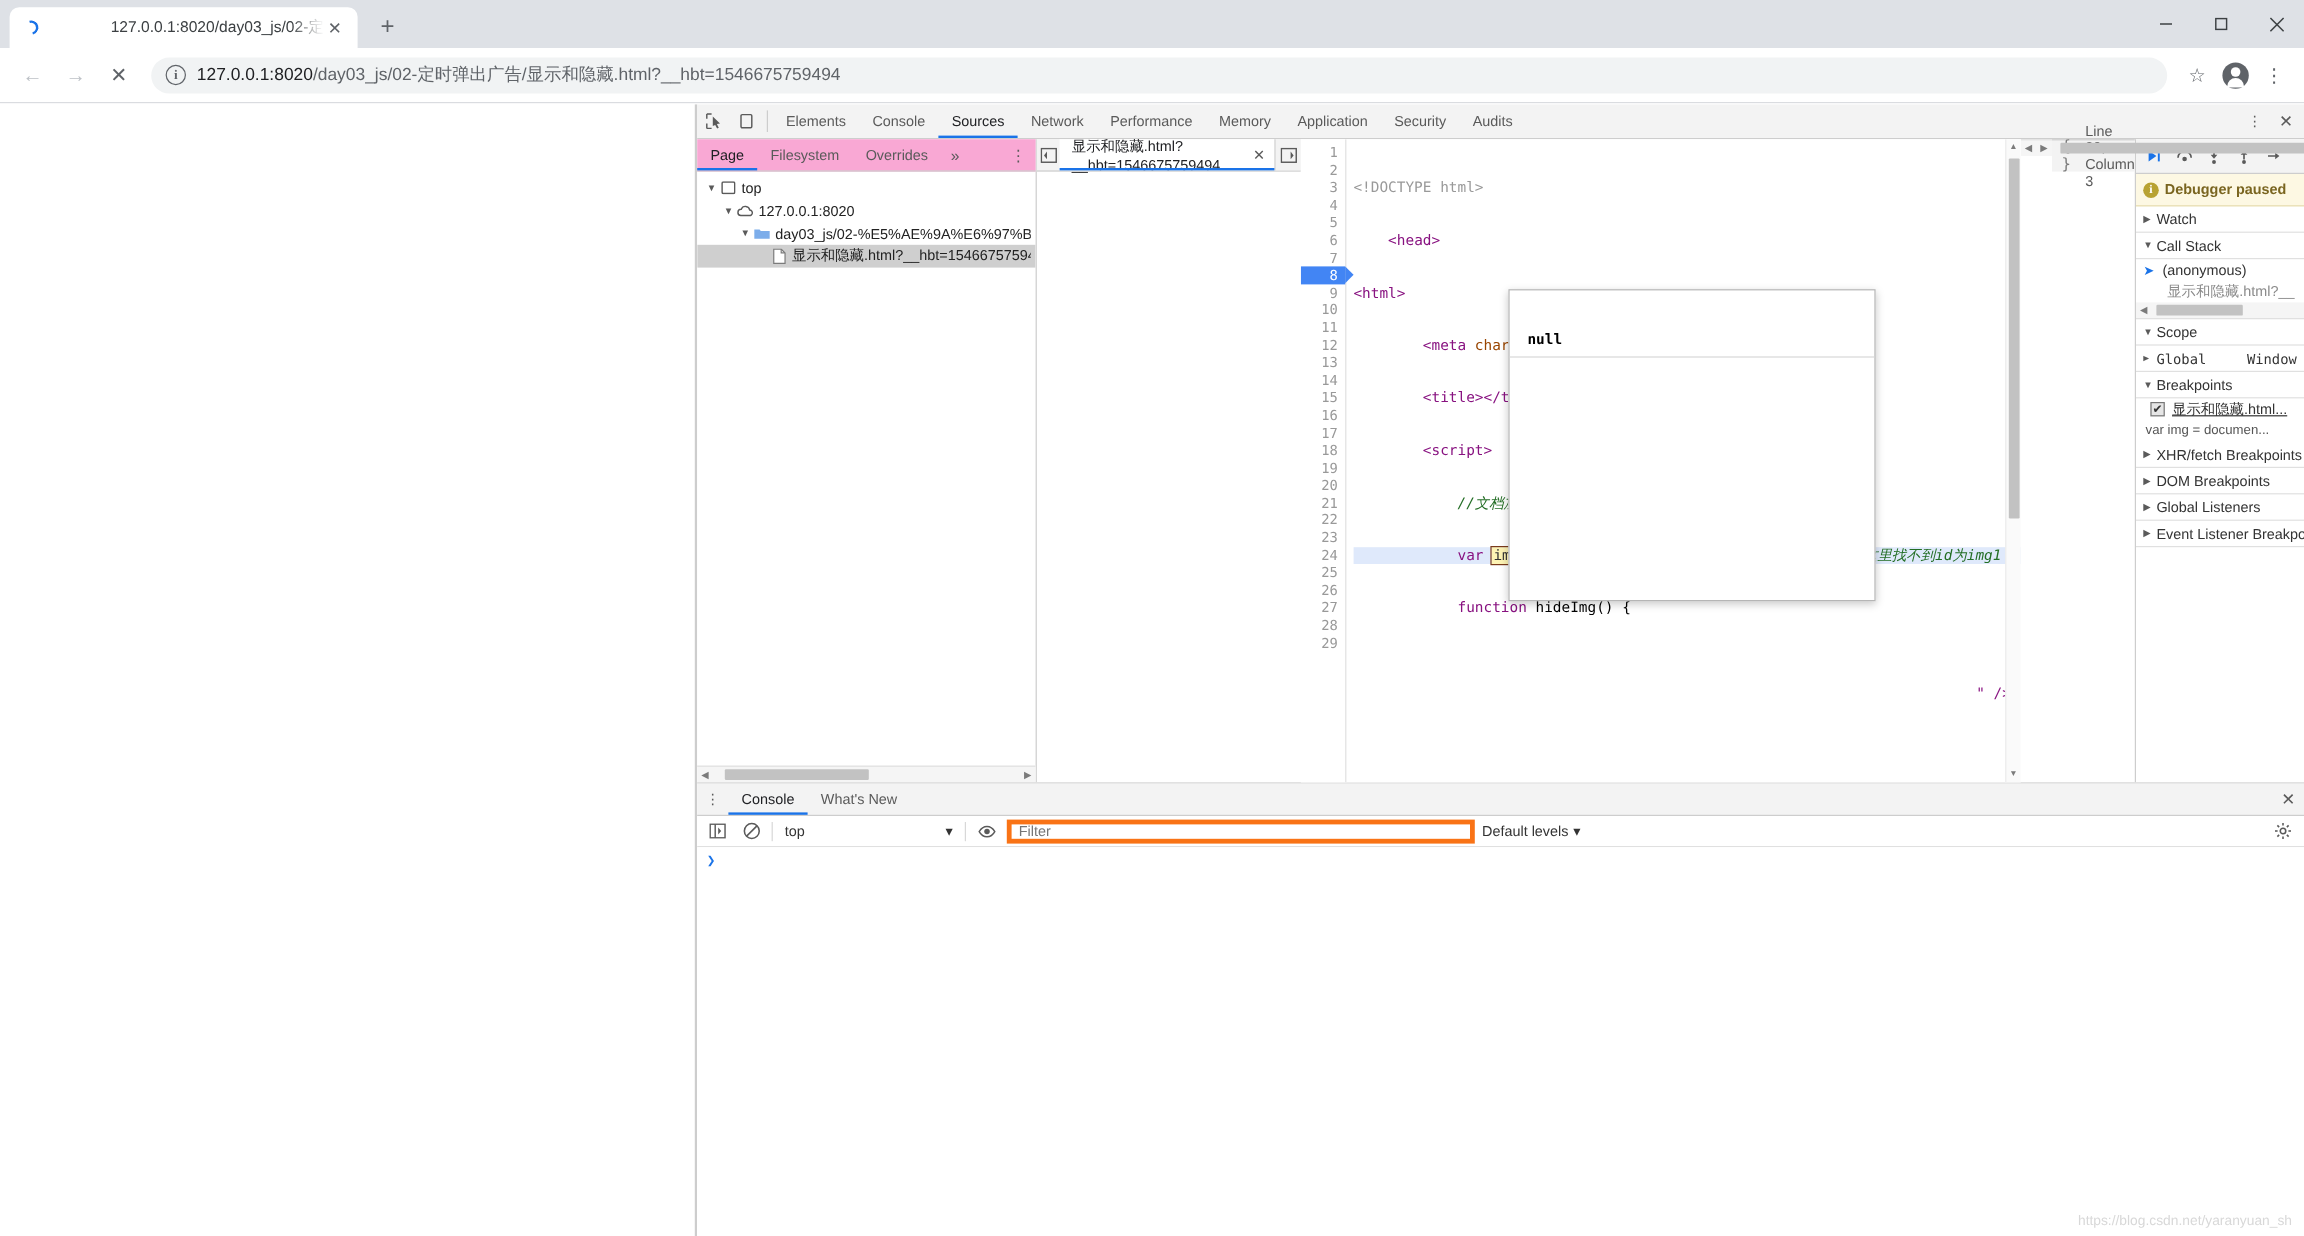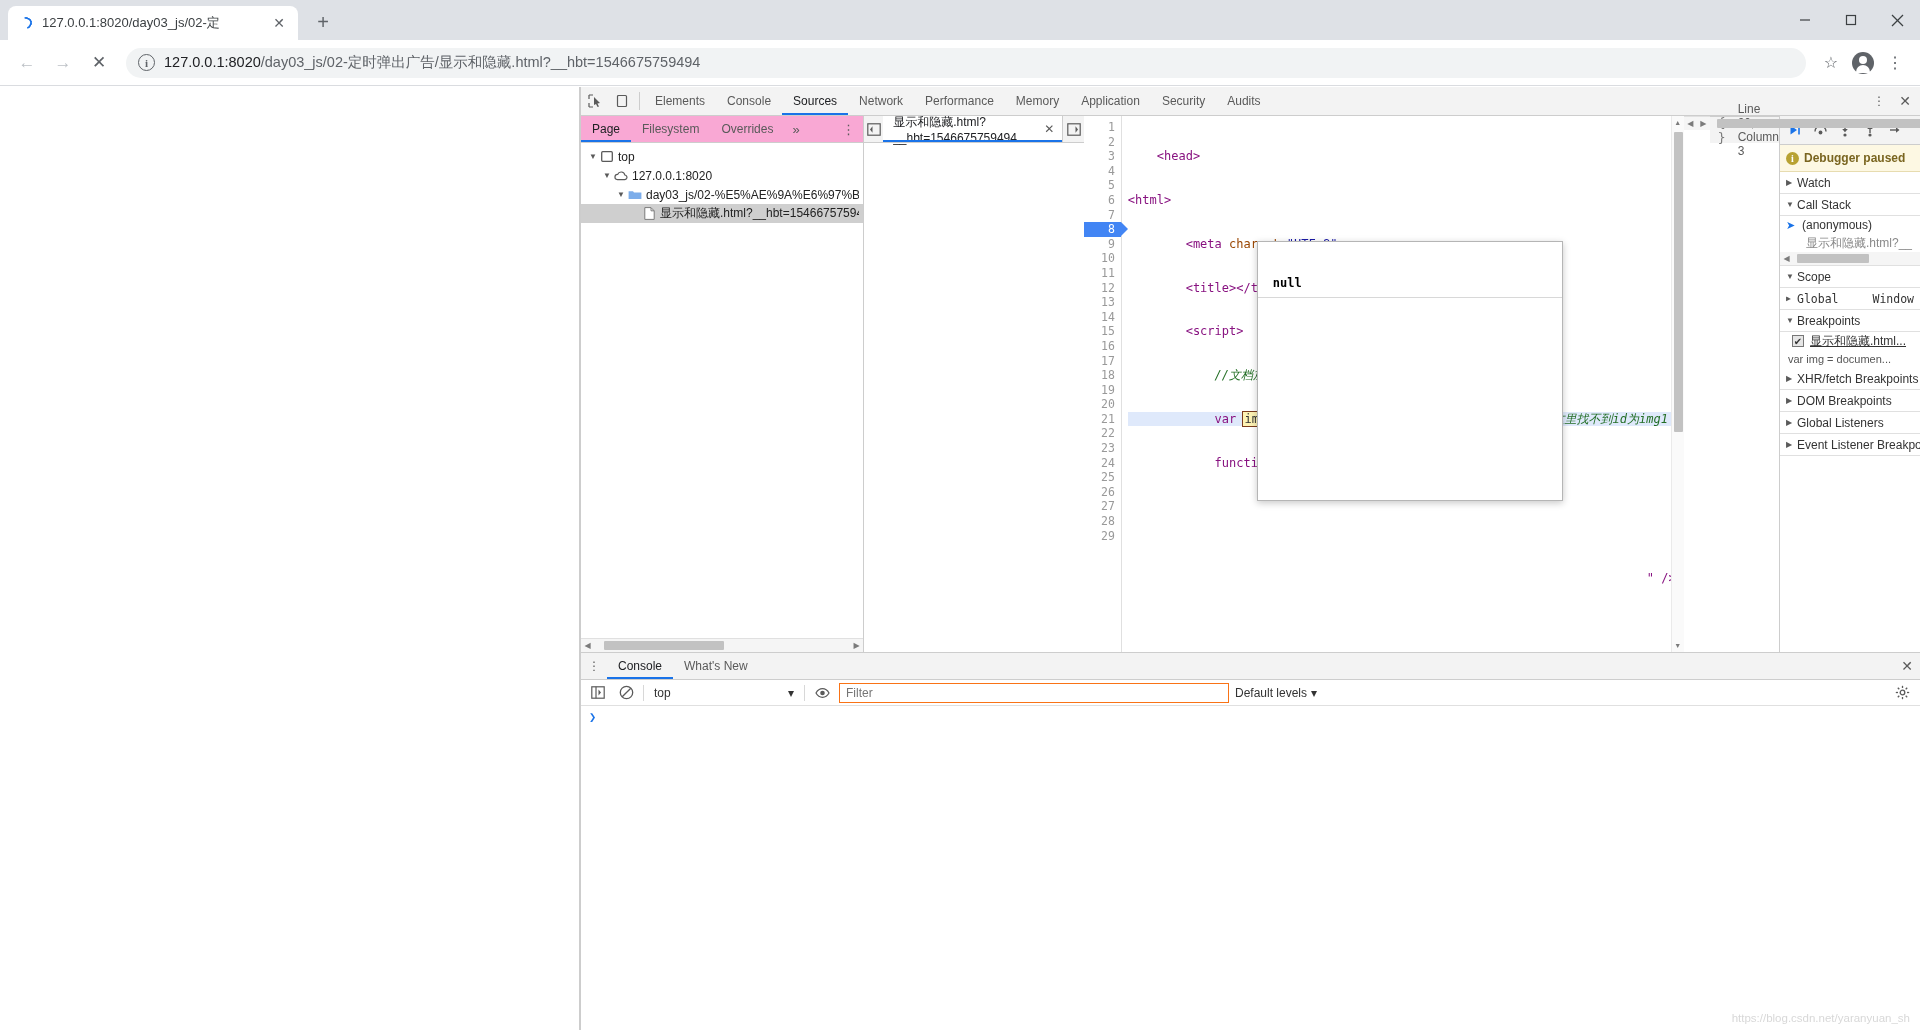--- a/index.html
+++ b/index.html
@@ -47,20 +47,21 @@
     transform: rotate(30deg);
   }
   .tab-title {
     flex: 1 1 auto;
     white-space: nowrap;
     overflow: hidden;
     text-overflow: clip;
     font-size: 13px;
     color: #3c4043;
     mask-image: linear-gradient(to right, #000 88%, transparent 100%);
+    text-align: right;
     -webkit-mask-image: linear-gradient(to right, #000 88%, transparent 100%);
   }
   .tab-close {
     width: 18px; height: 18px;
     display: flex; align-items: center; justify-content: center;
     font-size: 14px;
     color: #5f6368;
     flex: 0 0 18px;
   }
   .newtab-btn {
@@ -519,21 +520,21 @@
   .ctx-select {
     display:flex; align-items:center;
     width: 148px; height: 20px;
     font-size: 12px; color:#333;
     padding: 0 4px;
     justify-content: space-between;
   }
   .filter-input {
     flex: 1 1 auto;
     height: 20px;
-    border: 1px solid #f97316;
+    border: 4px solid #f97316;
     background: #fff;
     font-size: 12px;
     color: #757575;
     padding: 0 6px;
     display: flex; align-items: center;
     max-width: 390px;
   }
   .levels {
     display:flex; align-items:center; gap:4px;
     font-size:12px; color:#333; white-space: nowrap;
@@ -747,20 +748,21 @@
           <div class="gl">23</div>
           <div class="gl">24</div>
           <div class="gl">25</div>
           <div class="gl">26</div>
           <div class="gl">27</div>
           <div class="gl">28</div>
           <div class="gl">29</div>
         </div>
 
         <div class="code">
+          <div class="cl"><span class="tok-doc">&lt;!DOCTYPE html&gt;</span></div>
           <div class="cl">    <span class="tok-tag">&lt;head&gt;</span></div>
           <div class="cl"><span class="tok-tag">&lt;html&gt;</span></div>
           <div class="cl">        <span class="tok-tag">&lt;meta </span><span class="tok-attr">charset</span><span class="tok-tag">=</span><span class="tok-val">"UTF-8"</span><span class="tok-tag">&gt;</span></div>
           <div class="cl">        <span class="tok-tag">&lt;title&gt;&lt;/title&gt;</span></div>
           <div class="cl">        <span class="tok-tag">&lt;script&gt;</span></div>
           <div class="cl">            <span class="tok-com">//文档加载顺序的问题</span></div>
           <div class="cl exec-line">            <span class="tok-kw">var</span> <span class="varbox">img</span> <span class="tok-plain">= </span><span class="objmark"></span><span class="tok-plain">document.</span><span class="objmark"></span><span class="tok-plain">getElementById(</span><span class="tok-str">"img1"</span><span class="tok-plain">);</span><span class="tok-com">//这里找不到id为img1</span></div>
           <div class="cl">            <span class="tok-kw">function</span> <span class="tok-plain">hideImg() {</span></div>
           <div class="cl"></div>
           

